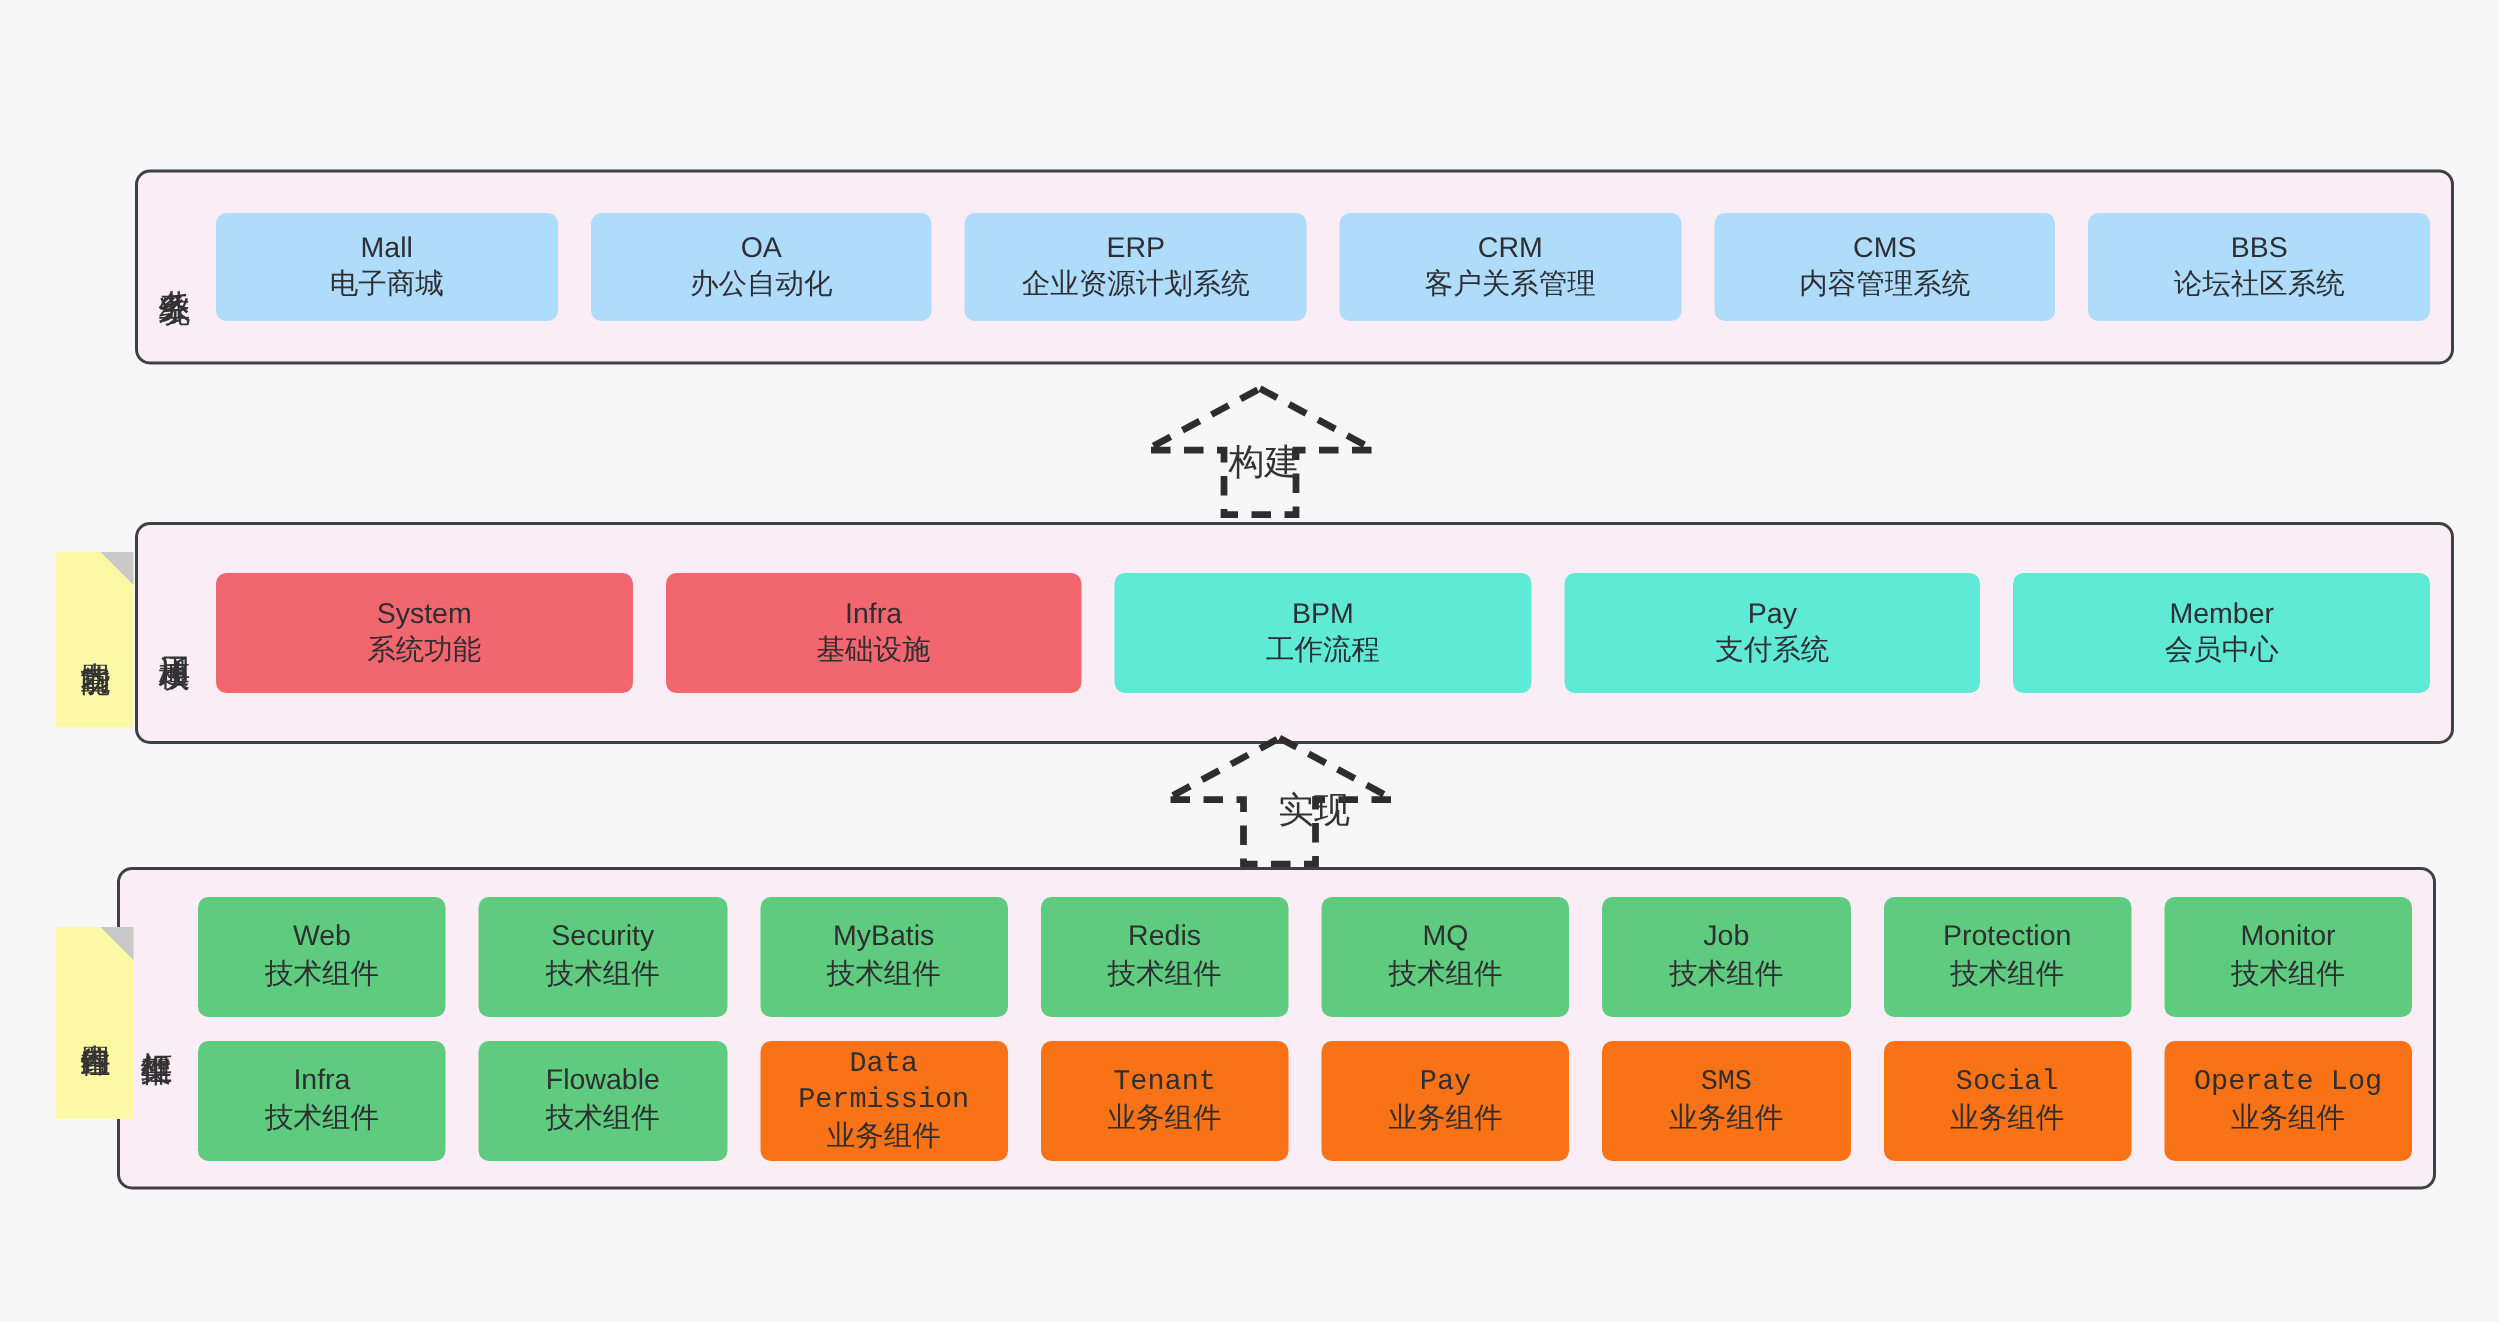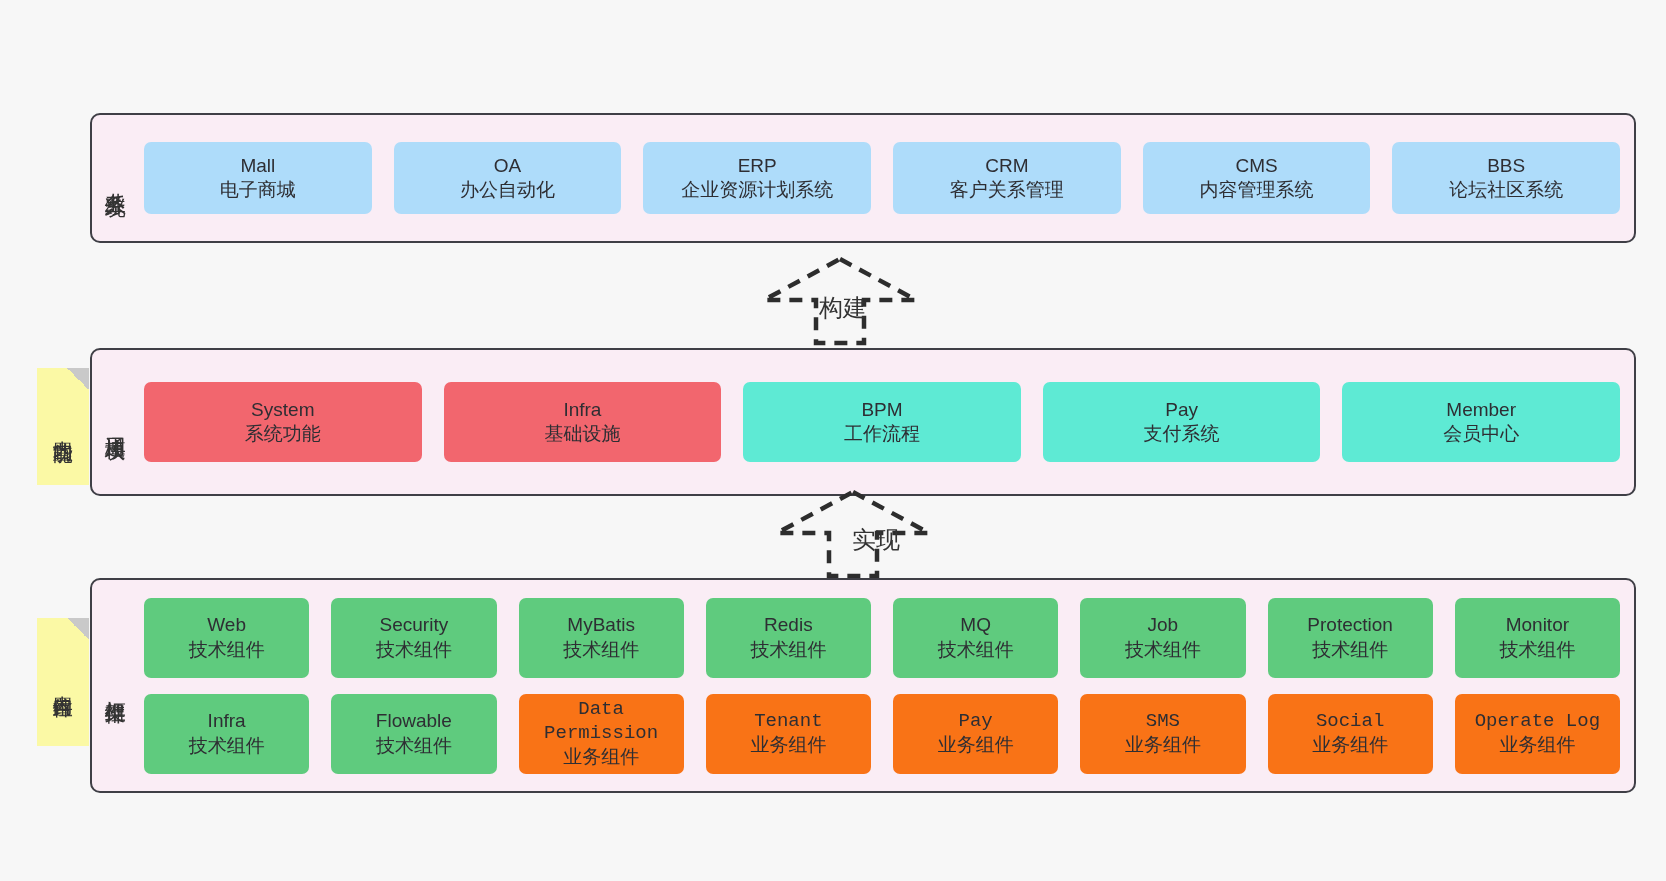--- a/index.html
+++ b/index.html
@@ -77,21 +77,21 @@
   .c-green      { background:#5fcb7e; }
   .c-greenlight { background:#f97316;font-family:Liberation Mono, monospace; }
 
   
   #layer-business  { left: 90px;  top: 113px; width: 1546px; height: 130px; }
   #layer-business .cell { height: 72px; }
 
   #layer-modules   { left: 90px;  top: 348px; width: 1546px; height: 148px; }
   #layer-modules .cell { height: 80px; }
 
-  #layer-framework { left: 90px;  top: 578px; width: 1546px; height: 215px; }
+  #layer-framework { left: 78px;  top: 578px; width: 1546px; height: 215px; }
   #layer-framework .cell { height: 80px; }
 
   
   .note {
     position: absolute;
     width: 52px;
     background: #fbf9a5;
     box-sizing: border-box;
     display: flex;
     align-items: center;

